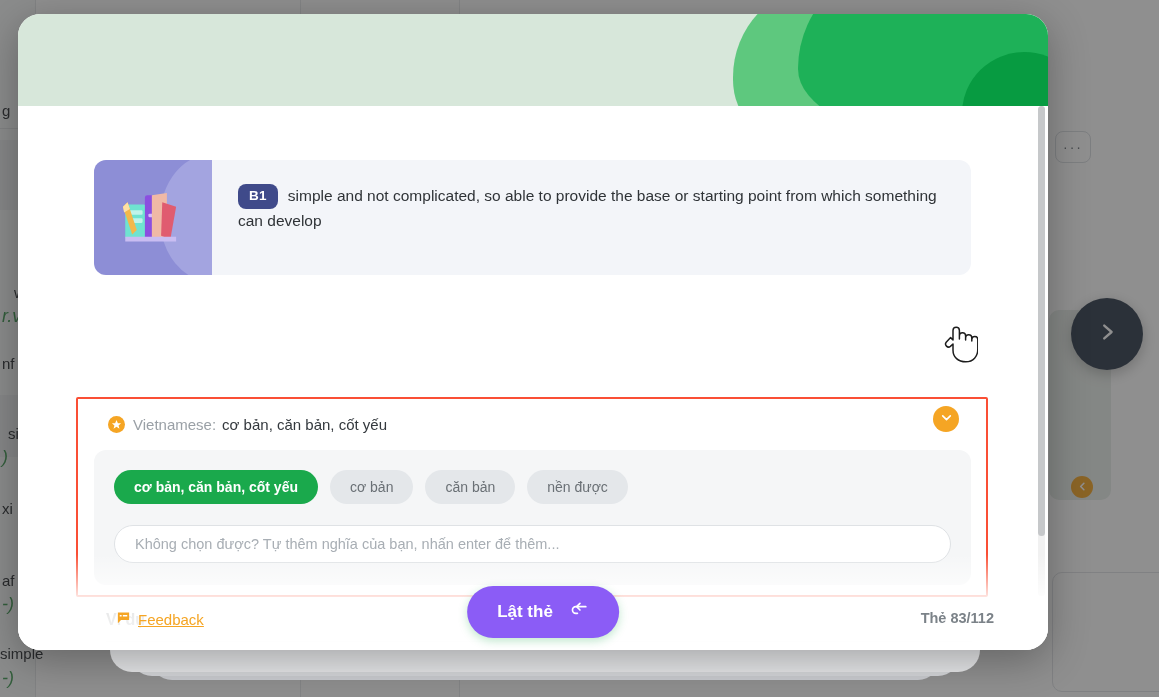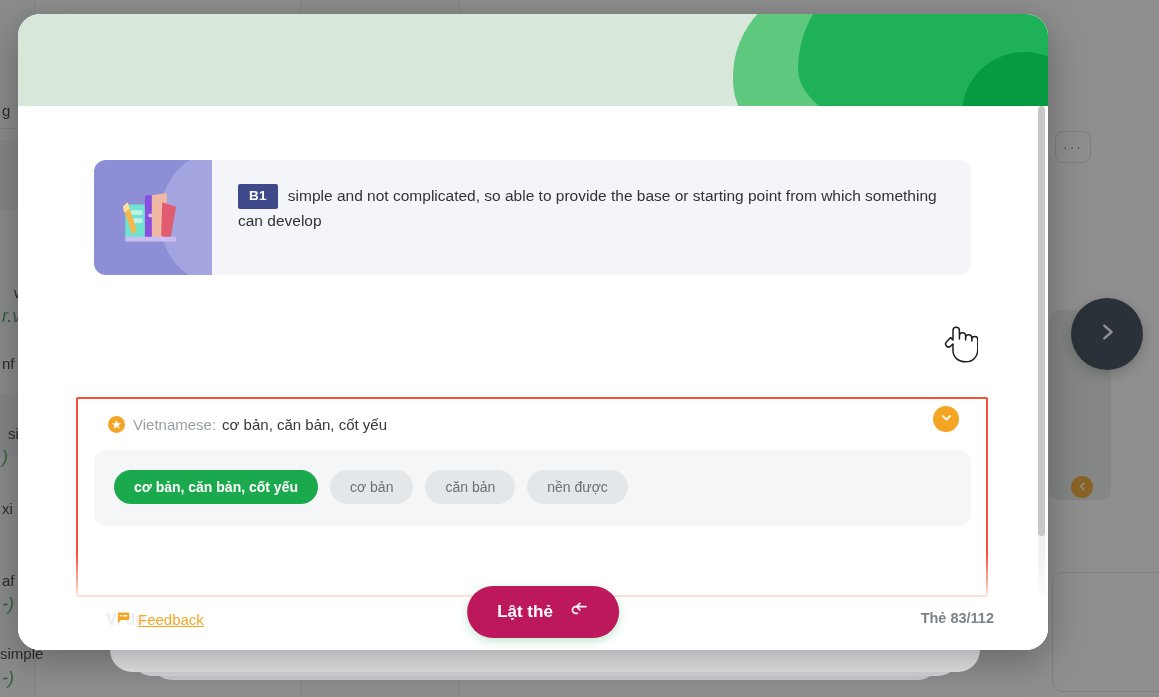--- a/index.html
+++ b/index.html
@@ -229,21 +229,21 @@
     font-size: 15.5px;
     line-height: 1.55;
     color: #2f3337;
   }
   .level-badge {
     display: inline-block;
     background: #3f4a8a;
     color: #fff;
     font-size: 13.5px;
     font-weight: bold;
-    border-radius: 2px;
+    border-radius: 8px;
     padding: 2px 11px;
     margin-right: 10px;
     vertical-align: 1px;
     letter-spacing: .3px;
   }
 
   
   #vi-highlight {
     position: absolute;
     left: 58px; top: 291px;
@@ -355,21 +355,21 @@
     padding-left: 13px;
   }
   #flip-button {
     position: absolute;
     left: 50%;
     transform: translateX(-50%);
     bottom: 12px;
     height: 52px;
     padding: 0 30px;
     border-radius: 26px;
-    background: #be185d;
+    background: #8b5cf6;
     color: #fff;
     font-size: 17px;
     font-weight: bold;
     display: flex;
     align-items: center;
     gap: 16px;
     border: none;
     cursor: pointer;
     font-family: "Liberation Sans", sans-serif;
     box-shadow: 0 3px 10px rgba(26,169,76,.28);
@@ -519,20 +519,21 @@
         </div>
 
         <div id="vi-panel">
           <div id="chips">
             <div class="chip selected">cơ bản, căn bản, cốt yếu</div>
             <div class="chip">cơ bản</div>
             <div class="chip">căn bản</div>
             <div class="chip">nền được</div>
           </div>
 
+          <input id="vi-input" type="text" placeholder="Không chọn được? Tự thêm nghĩa của bạn, nhấn enter để thêm..." style="">
         </div>
       </div>
 
       <div id="examples">
         <div id="examples-title">Ví dụ</div>
         <div id="examples-rule"></div>
 
       </div>
 
       <div id="examples-fade"></div>

